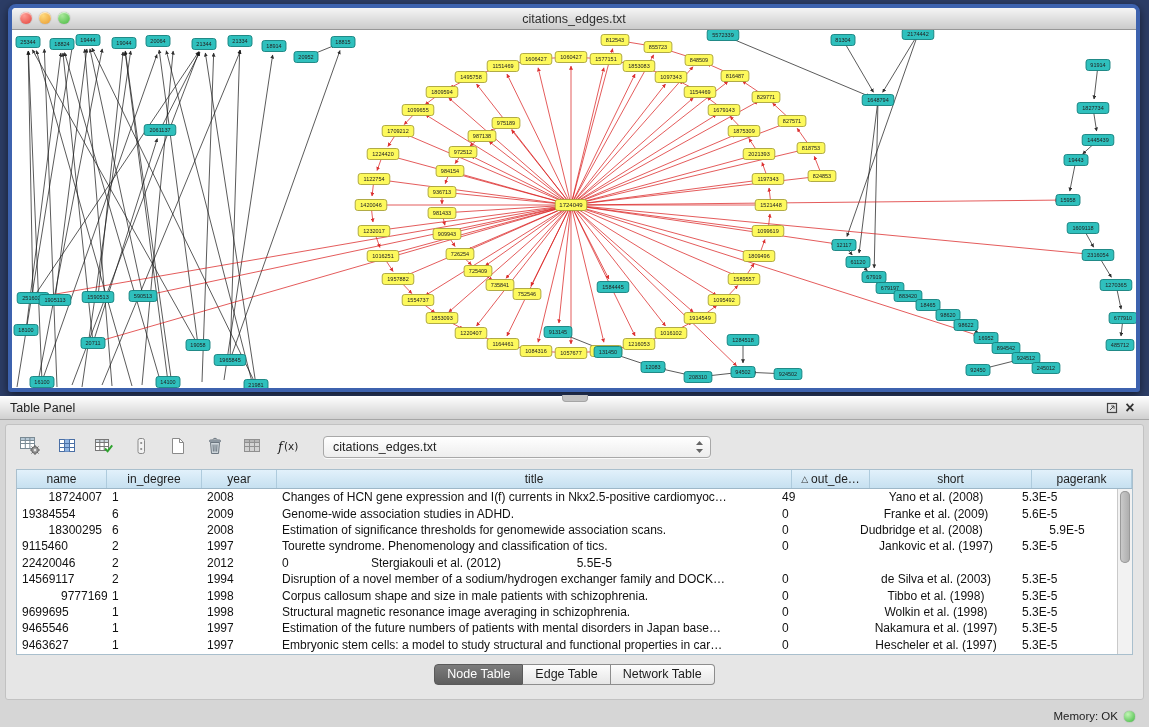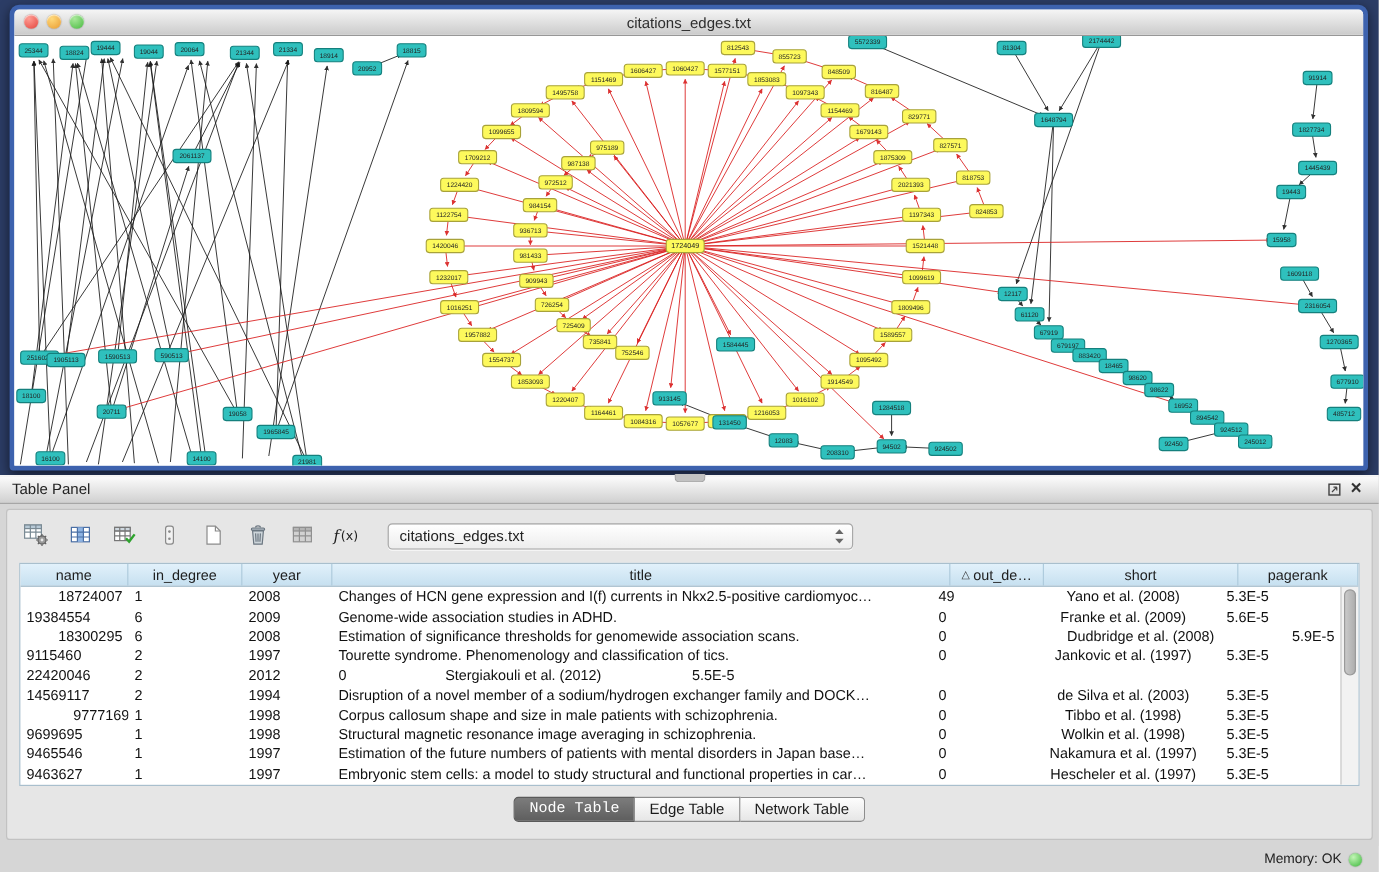--- a/index.html
+++ b/index.html
@@ -74,21 +74,21 @@
   .vscroll .thumb{position:absolute;left:2px;right:2px;top:2px;height:72px;border-radius:6px;background:linear-gradient(90deg,#cdcdcd,#ababab);box-shadow:inset 0 0 0 1px #9a9a9a;}
 
   .tabs{display:flex;justify-content:center;margin-top:9px;}
   .tab{
     padding:2px 12px 3px 12px;font-size:12.5px;color:#1c1c1c;
     border:1px solid #8d8d8d;border-left:none;background:linear-gradient(#fdfdfd,#e6e6e6);
     white-space:nowrap;
   }
   .tab:first-child{border-left:1px solid #8d8d8d;border-radius:4px 0 0 4px;}
   .tab:last-child{border-radius:0 4px 4px 0;}
-  .tab.selected{background:linear-gradient(#7c7c7c,var(--tab-sel,#5e5e5e));color:#fff;border-color:#5a5a5a;font-family:Liberation Mono, monospace;}
+  .tab.selected{background:linear-gradient(#7c7c7c,var(--tab-sel,#5e5e5e));color:#fff;border-color:#5a5a5a;}
 
   
   #status-bar{
     position:absolute;left:0;bottom:0;width:1149px;height:22px;
     display:flex;align-items:center;justify-content:flex-end;gap:6px;
     padding-right:14px;box-sizing:border-box;font-size:11.5px;color:#222;
   }
   .mem-dot{width:11px;height:11px;border-radius:50%;background:radial-gradient(circle at 35% 30%,#c2f5b5,var(--mem-green,#3db83d));box-shadow:0 0 1px #2a7a2a;}
 </style>
 </head>
@@ -887,22 +887,22 @@
               <div class="td" style="width: 78px; text-align: left;">0</div>
               <div class="td" style="width: 162px; text-align: center;">Franke et al. (2009)</div>
               <div class="td" style="width: 100px; text-align: left;">5.6E-5</div>
             </div>
             <div class="tr">
               <div class="td" style="width: 90px; text-align: right;">18300295</div>
               <div class="td" style="width: 95px; text-align: left;">6</div>
               <div class="td" style="width: 75px; text-align: left;">2008</div>
               <div class="td" style="flex: 1 1 0%; text-align: left;">Estimation of significance thresholds for genomewide association scans.</div>
               <div class="td" style="width: 78px; text-align: left;">0</div>
-              <div class="td" style="width: 162px; text-align: right;">Dudbridge et al. (2008)</div>
-              <div class="td" style="width: 100px; text-align: right;">5.9E-5</div>
+              <div class="td" style="width: 162px; text-align: left;">Dudbridge et al. (2008)</div>
+              <div class="td" style="width: 100px; text-align: center;">5.9E-5</div>
             </div>
             <div class="tr">
               <div class="td" style="width: 90px; text-align: left;">9115460</div>
               <div class="td" style="width: 95px; text-align: left;">2</div>
               <div class="td" style="width: 75px; text-align: left;">1997</div>
               <div class="td" style="flex: 1 1 0%; text-align: left;">Tourette syndrome. Phenomenology and classification of tics.</div>
               <div class="td" style="width: 78px; text-align: left;">0</div>
               <div class="td" style="width: 162px; text-align: center;">Jankovic et al. (1997)</div>
               <div class="td" style="width: 100px; text-align: left;">5.3E-5</div>
             </div>

